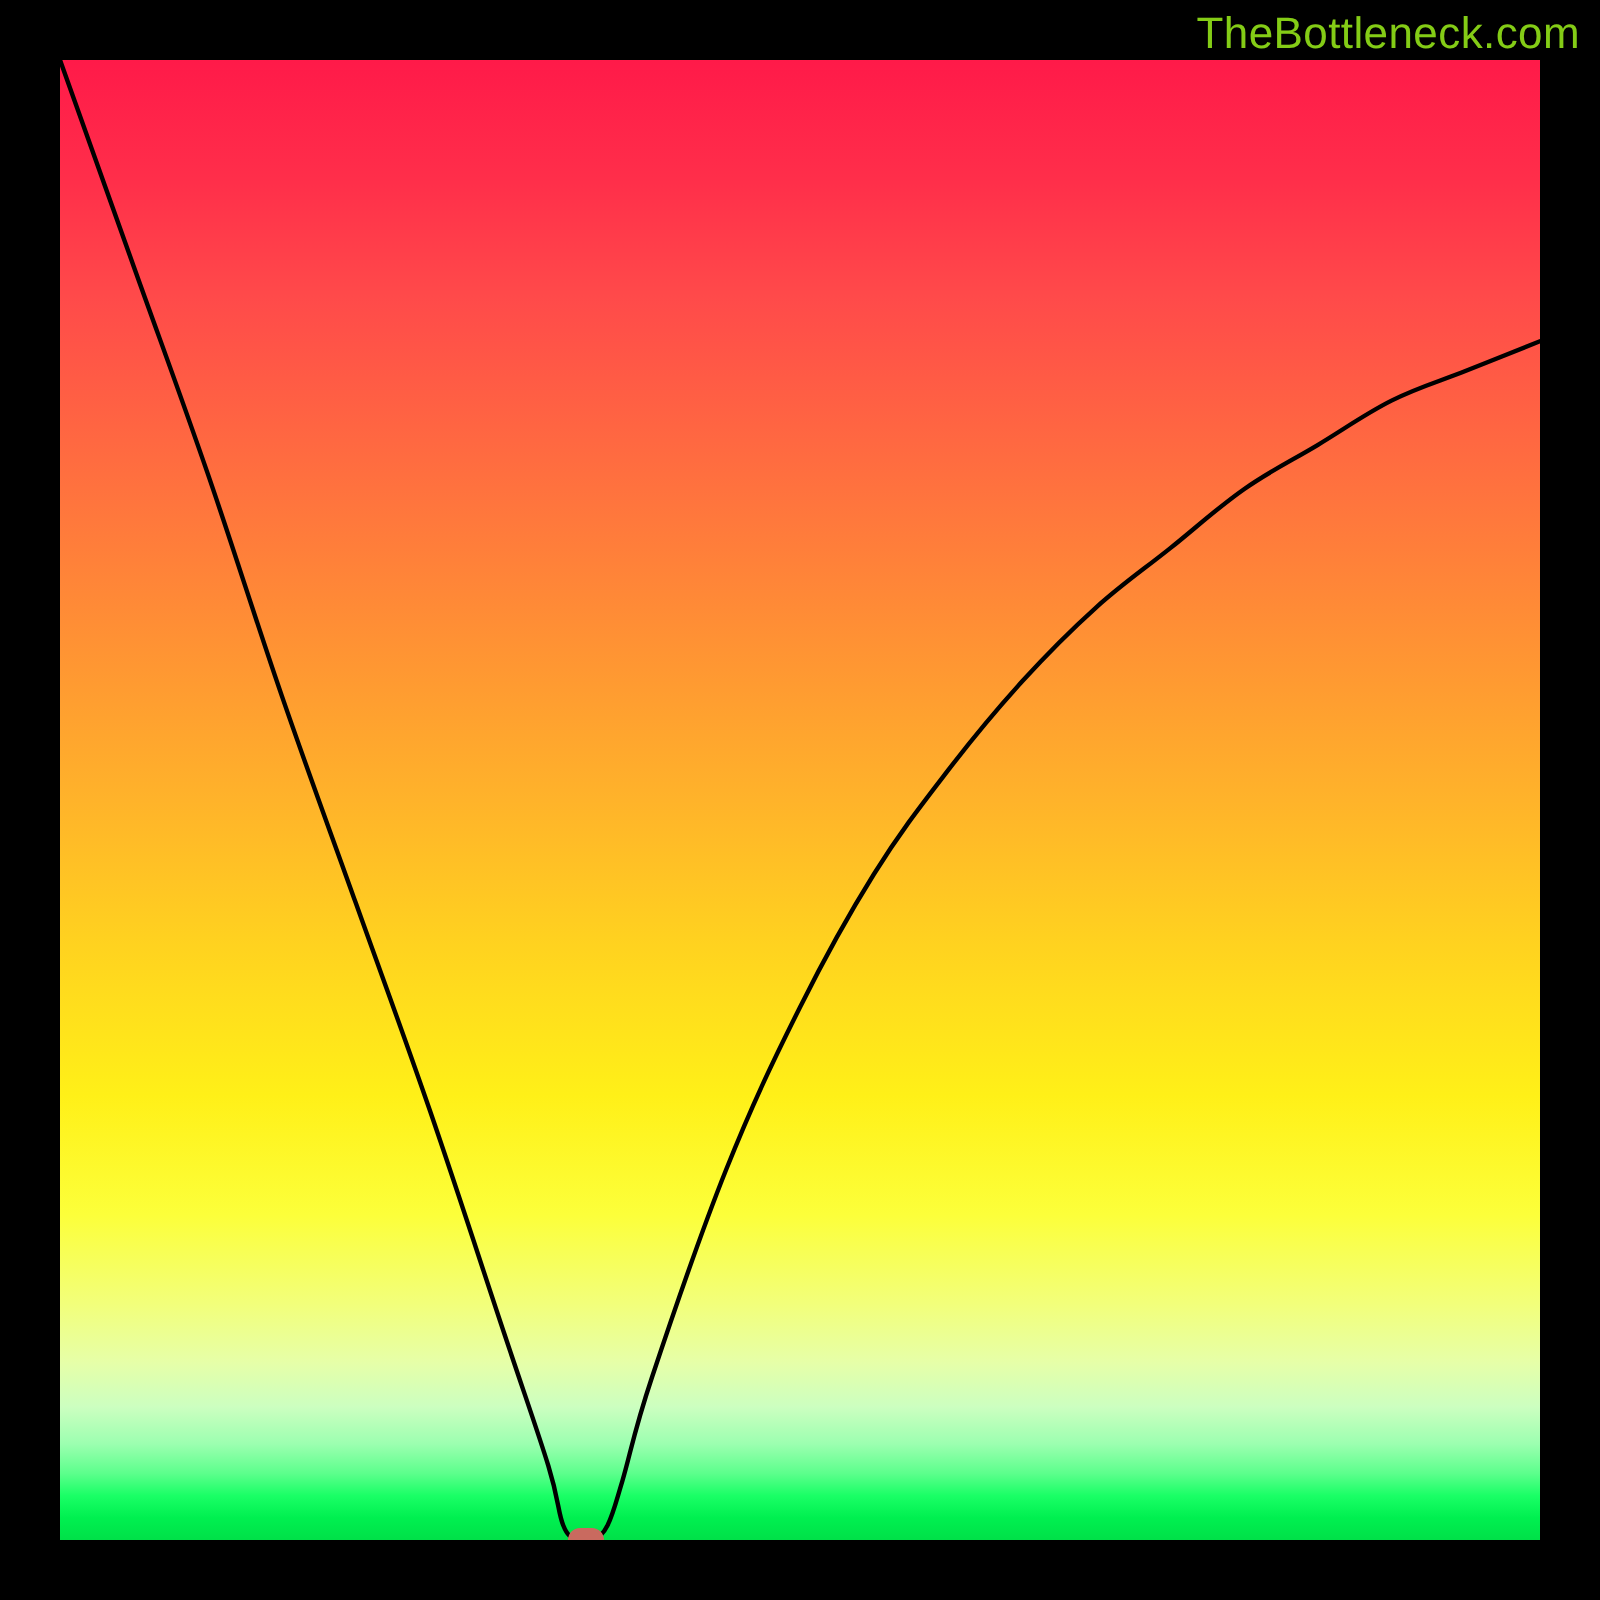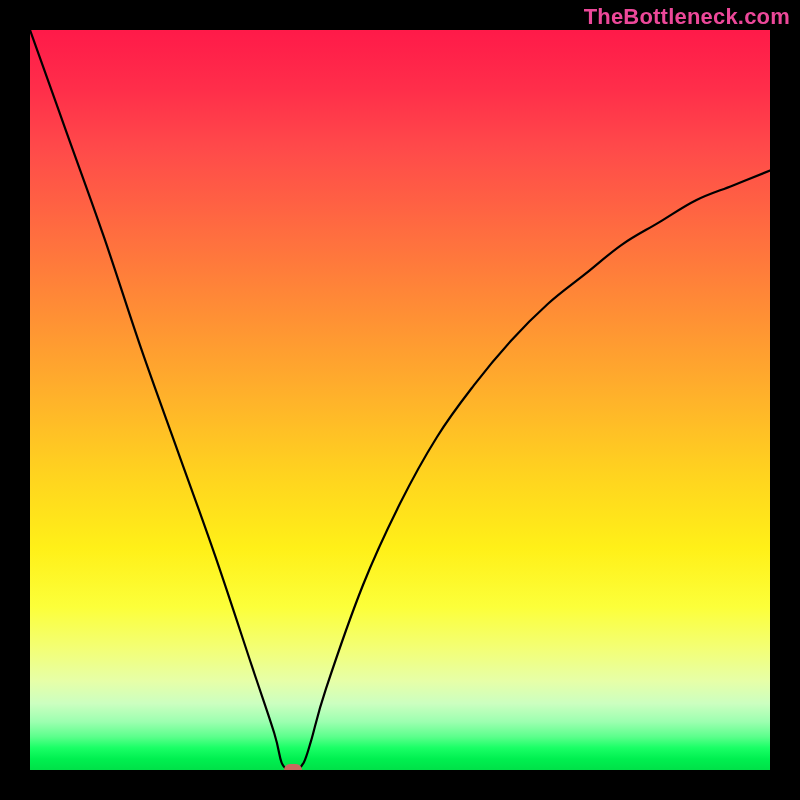--- a/index.html
+++ b/index.html
@@ -14,23 +14,23 @@
   .frame {
     position: relative;
     width: 800px;
     height: 800px;
     background: #000;
   }
   .watermark {
     position: absolute;
     top: 4px;
     right: 10px;
-    color: #ec4899;
+    color: #84cc16;
     font-size: 22px;
-    font-weight: 700;
+    font-weight: 400;
     letter-spacing: 0.2px;
     z-index: 10;
   }
   .plot-area {
     position: absolute;
     left: 30px;
     top: 30px;
     width: 740px;
     height: 740px;
     overflow: hidden;

